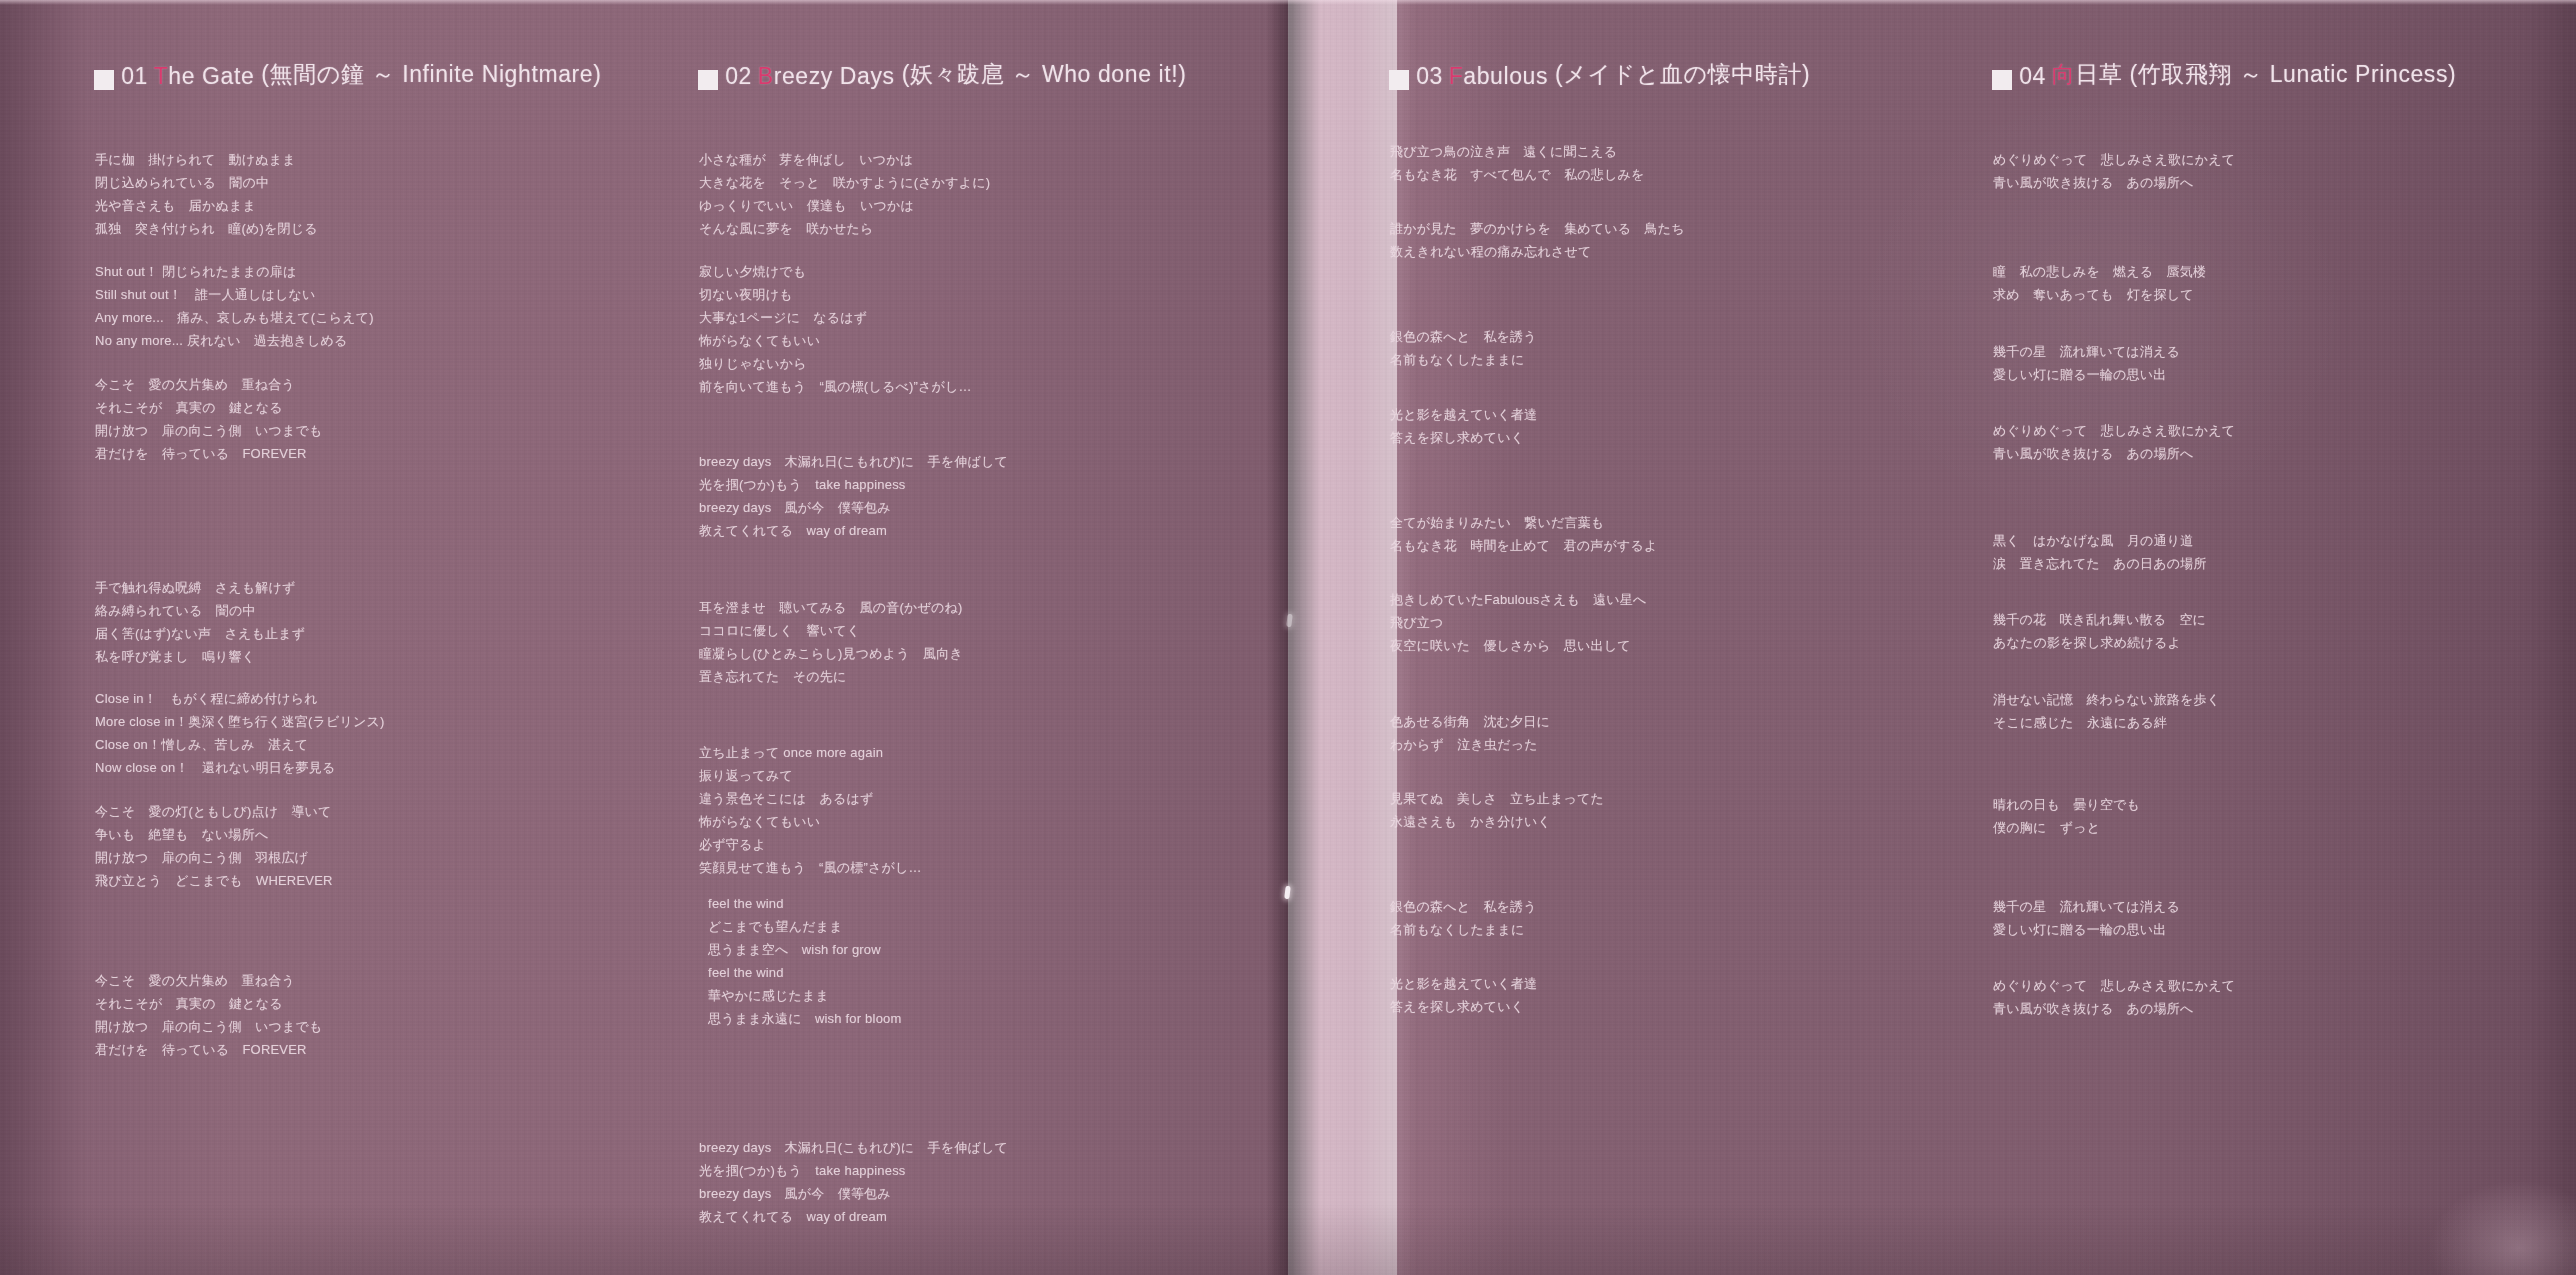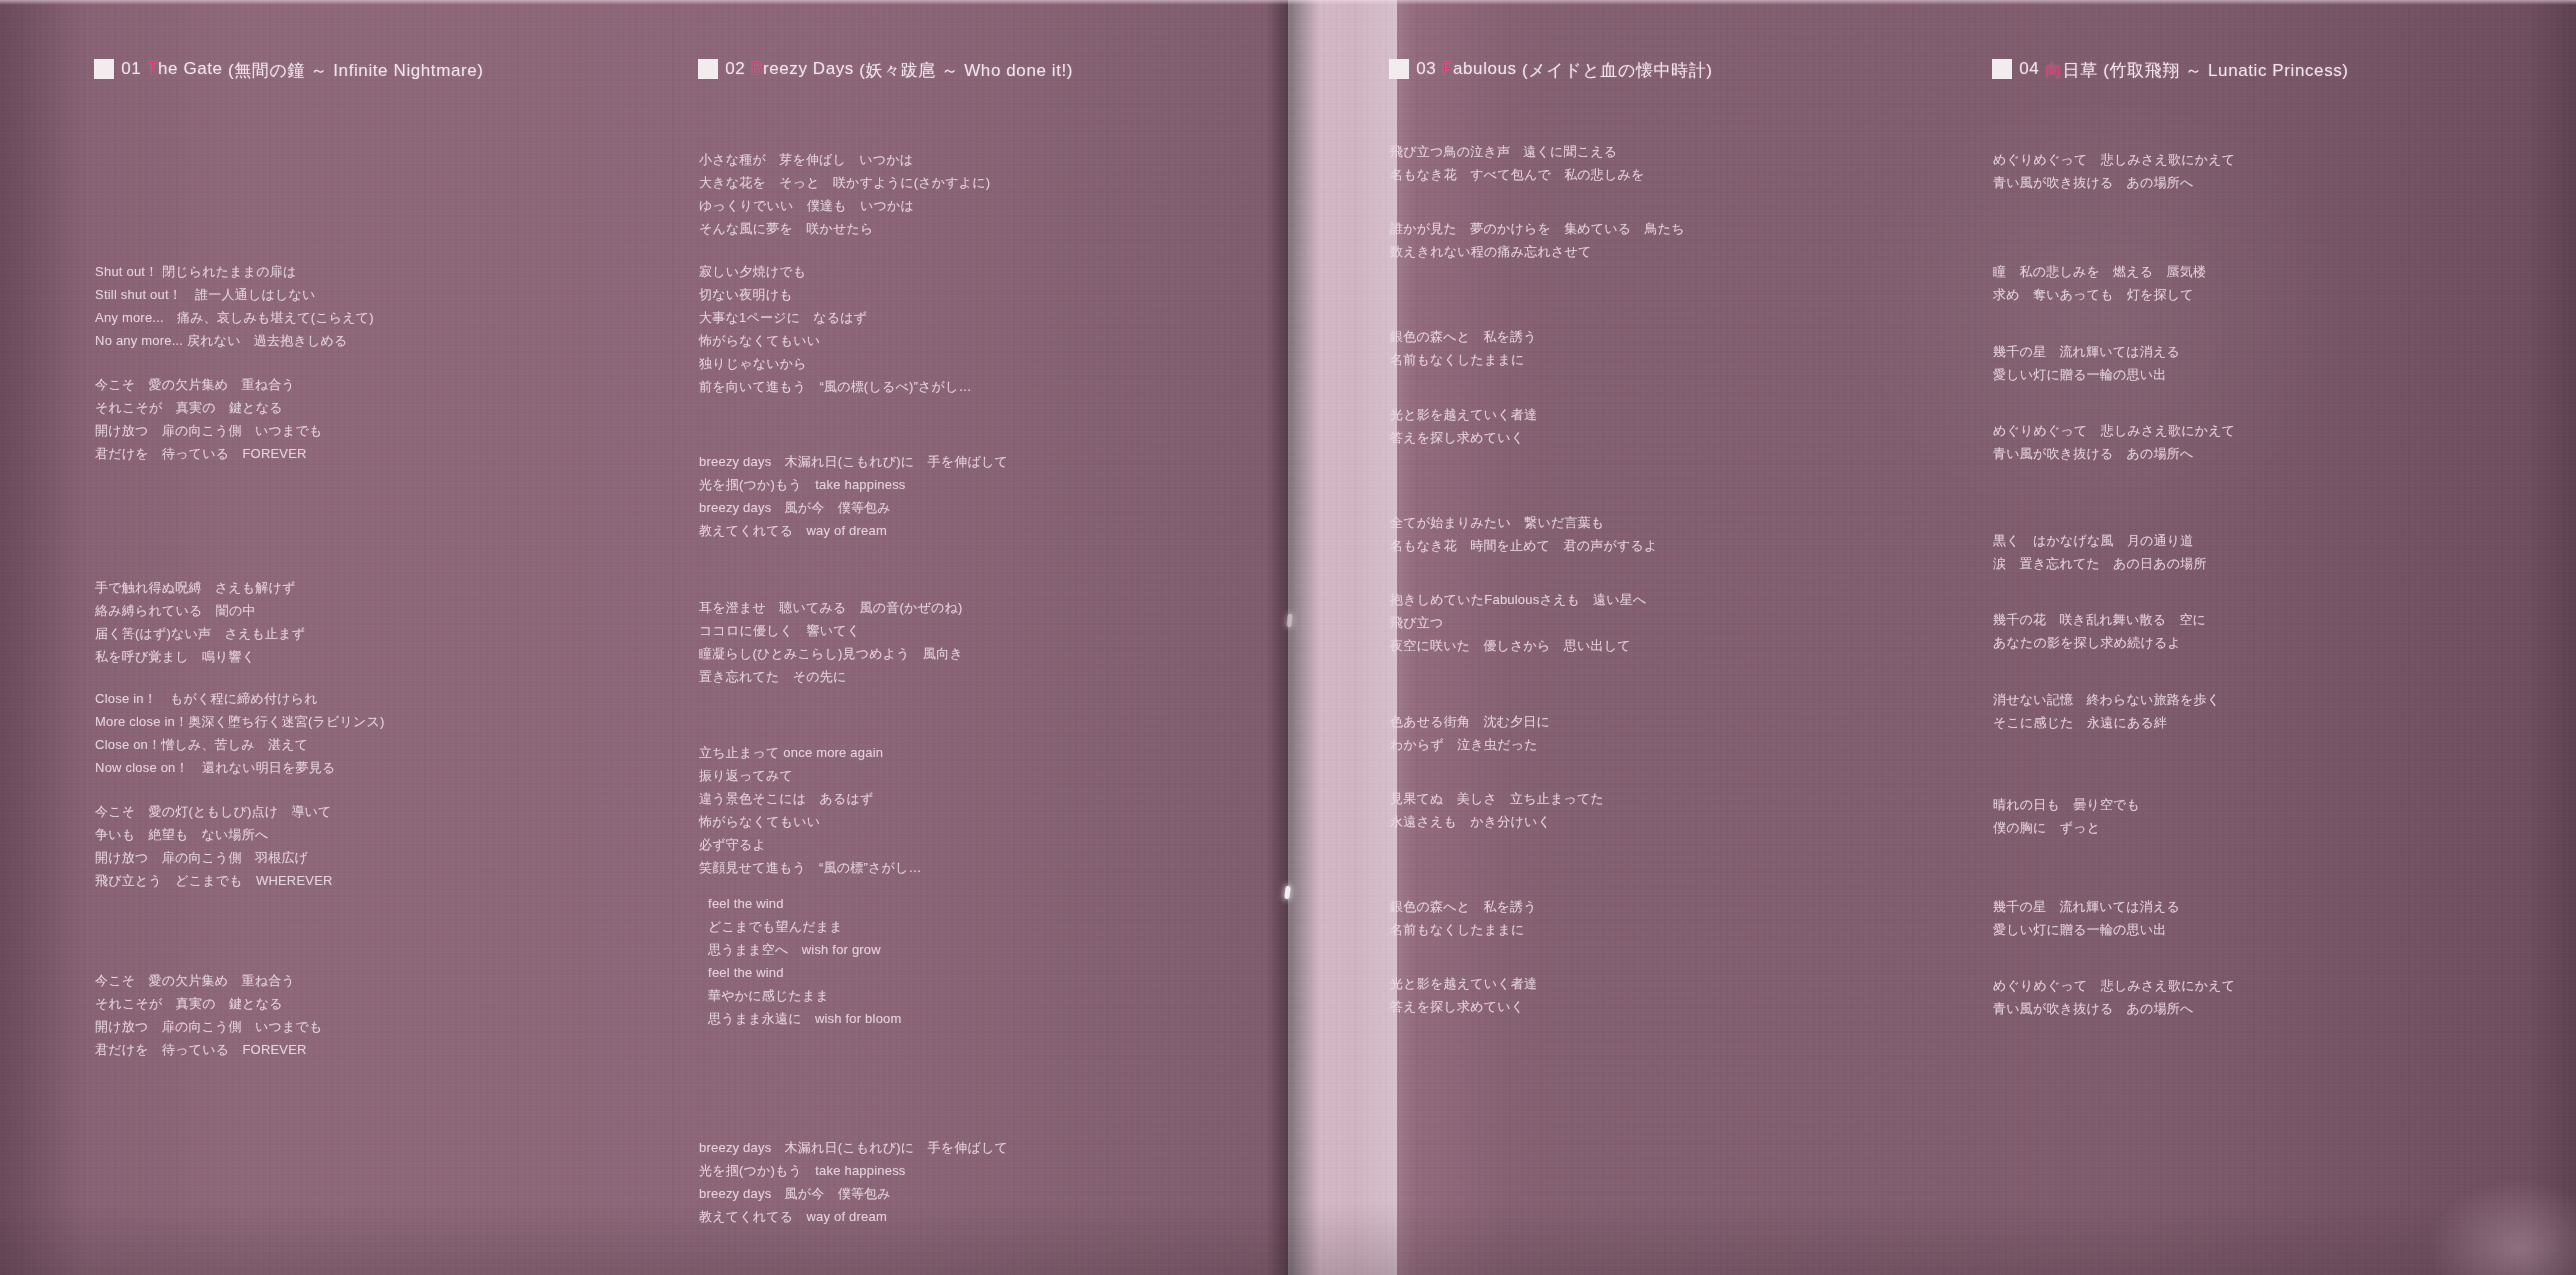--- a/index.html
+++ b/index.html
@@ -51,22 +51,22 @@
     background:radial-gradient(ellipse at center,rgba(255,255,255,0.045),rgba(255,255,255,0) 70%);
   }
   .staple{
     position:absolute;width:5.1px;height:12.5px;border-radius:2.3px;
     background:var(--staple,#f4eef2);
     box-shadow:0 0 5.7px 1.7px rgba(255,240,248,0.55);
     transform:rotate(7deg);
   }
   .column{position:absolute;top:0;height:1276px;width:670px;}
   .track-header{
-    position:absolute;top:59px;left:0;display:flex;align-items:flex-start;
-    font-size:17px;color:#f0e3ea;letter-spacing:0.6px;white-space:pre;
+    position:absolute;top:59px;left:0;display:flex;align-items:flex-end;
+    font-size:23px;color:#f0e3ea;letter-spacing:0.6px;white-space:pre;
     text-shadow:0 0 1.7px rgba(255,235,245,0.35);
   }
   .bullet{
     display:inline-block;width:20.4px;height:20.4px;margin-right:6.8px;
     background:var(--bullet,#f2ecef);
   }
   .tnum{margin-right:5.7px;}
   .taccent{color:var(--accent,#d93a6e);}
   .stanza{position:absolute;left:1.1px;}
   .lyric-line{
@@ -86,20 +86,26 @@
   <div class="sheen"></div>
   <div class="texture"></div>
   <div class="scan-top-edge"></div>
   <div class="bottom-vignette"></div>
   <div class="corner-glow"></div>
   <div class="staple" style="left:1287px;top:614px;opacity:.55"></div>
   <div class="staple" style="left:1285px;top:886px;"></div>
   <div id="columns-root">
       <div class="column" style="left: 94px;">
         <div class="track-header"><span class="bullet"></span><span class="tnum">01</span><span class="taccent">T</span><span>he Gate </span><span>(無間の鐘 ～ Infinite Nightmare)</span></div>
+        <div class="stanza" style="top: 148px;">
+          <div class="lyric-line">手に枷　掛けられて　動けぬまま</div>
+          <div class="lyric-line">閉じ込められている　闇の中</div>
+          <div class="lyric-line">光や音さえも　届かぬまま</div>
+          <div class="lyric-line">孤独　突き付けられ　瞳(め)を閉じる</div>
+        </div>
         <div class="stanza" style="top: 260px;">
           <div class="lyric-line">Shut out！ 閉じられたままの扉は</div>
           <div class="lyric-line">Still shut out！　誰一人通しはしない</div>
           <div class="lyric-line">Any more...　痛み、哀しみも堪えて(こらえて)</div>
           <div class="lyric-line">No any more... 戻れない　過去抱きしめる</div>
         </div>
         <div class="stanza" style="top: 373px;">
           <div class="lyric-line">今こそ　愛の欠片集め　重ね合う</div>
           <div class="lyric-line">それこそが　真実の　鍵となる</div>
           <div class="lyric-line">開け放つ　扉の向こう側　いつまでも</div>

